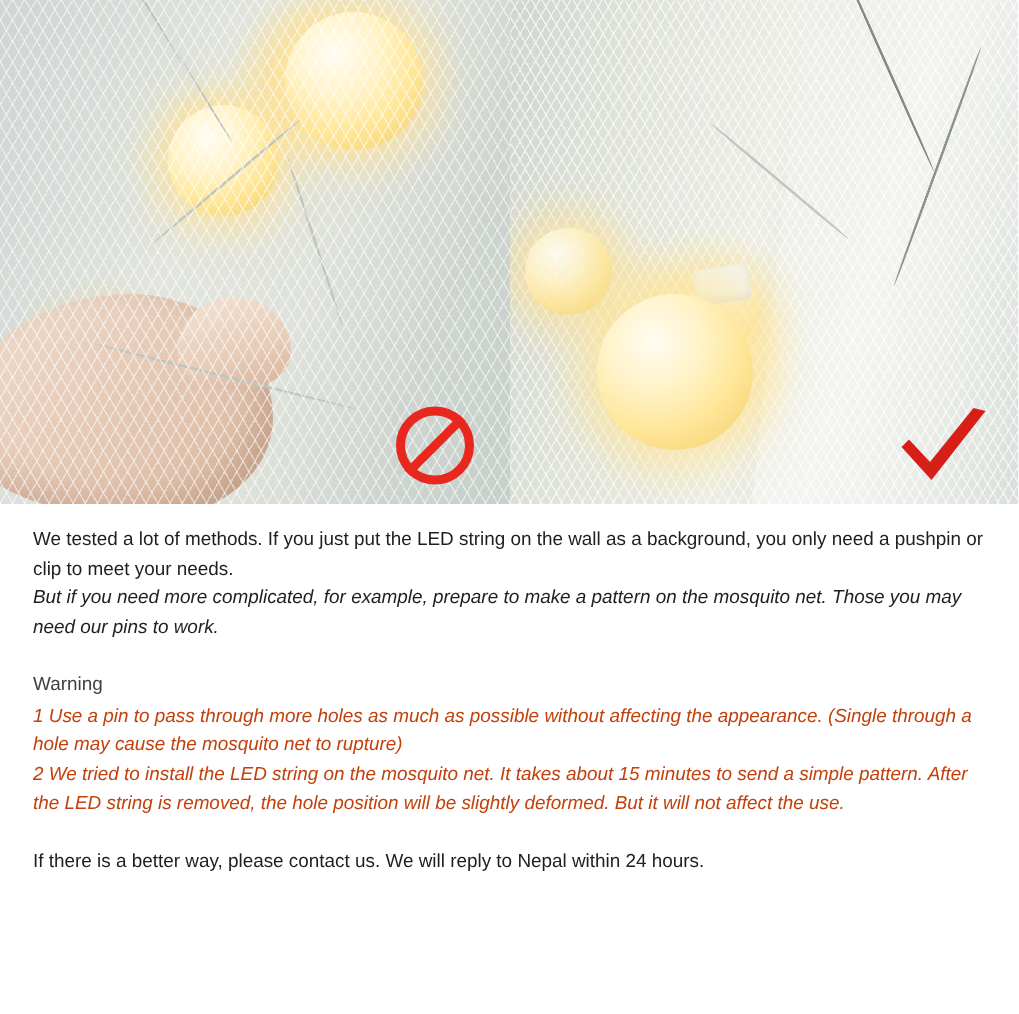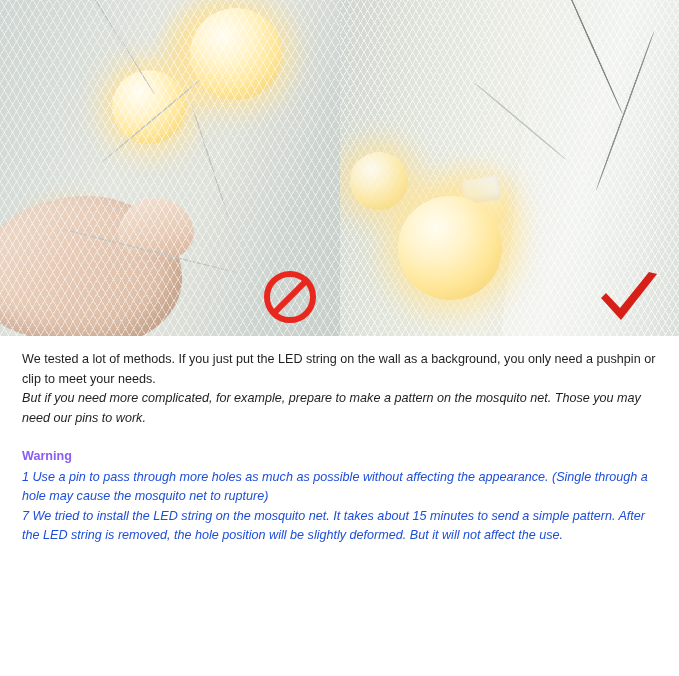--- a/index.html
+++ b/index.html
@@ -156,22 +156,22 @@
   
   .text-block {
     padding: 14px 22px 0 22px;
     font-size: 12.6px;
     line-height: 19.5px;
     color: #1f1f1f;
   }
   .para { margin: 0 0 0 0; }
   .para + .para { margin-top: 0; font-style: italic; }
   .spacer-sm { height: 19px; }
-  .warn { color: #1d4ed8; }
-  .warn-title { color: #8b5cf6; margin-bottom: 1px; font-weight: bold; }
+  .warn { color: #c2410c; }
+  .warn-title { color: #404040; margin-bottom: 1px; }
 </style>
 </head>
 <body>
 
 <div class="page">
 
   <div class="photo-band">
 
     <div class="photo photo-left">
       <div class="bulb b1"></div>
@@ -207,19 +207,20 @@
   </div>
 
   <div class="text-block">
     <p class="para">We tested a lot of methods. If you just put the LED string on the wall as a background, you only need a pushpin or clip to meet your needs.</p>
     <p class="para">But if you need more complicated, for example, prepare to make a pattern on the mosquito net. Those you may need our pins to work.</p>
 
     <div class="spacer-sm"></div>
 
     <p class="para warn-title">Warning</p>
     <p class="para warn">1 Use a pin to pass through more holes as much as possible without affecting the appearance. (Single through a hole may cause the mosquito net to rupture)</p>
-    <p class="para warn">7 We tried to install the LED string on the mosquito net. It takes about 15 minutes to send a simple pattern. After the LED string is removed, the hole position will be slightly deformed. But it will not affect the use.</p>
+    <p class="para warn">2 We tried to install the LED string on the mosquito net. It takes about 15 minutes to send a simple pattern. After the LED string is removed, the hole position will be slightly deformed. But it will not affect the use.</p>
 
     <div class="spacer-sm"></div>
 
+    <p class="para">If there is a better way, please contact us. We will reply to Nepal within 24 hours.</p>
   </div>
 
 </div>
 
 </body></html>

